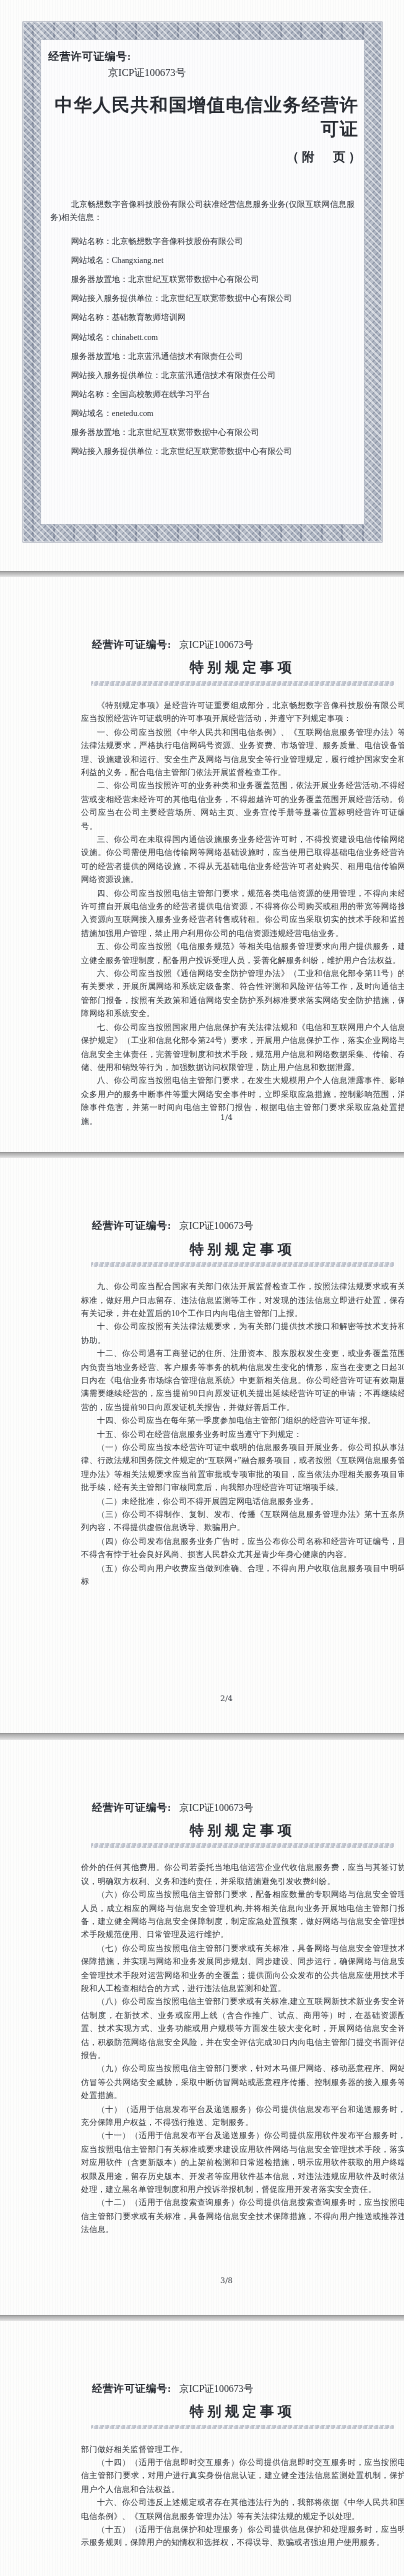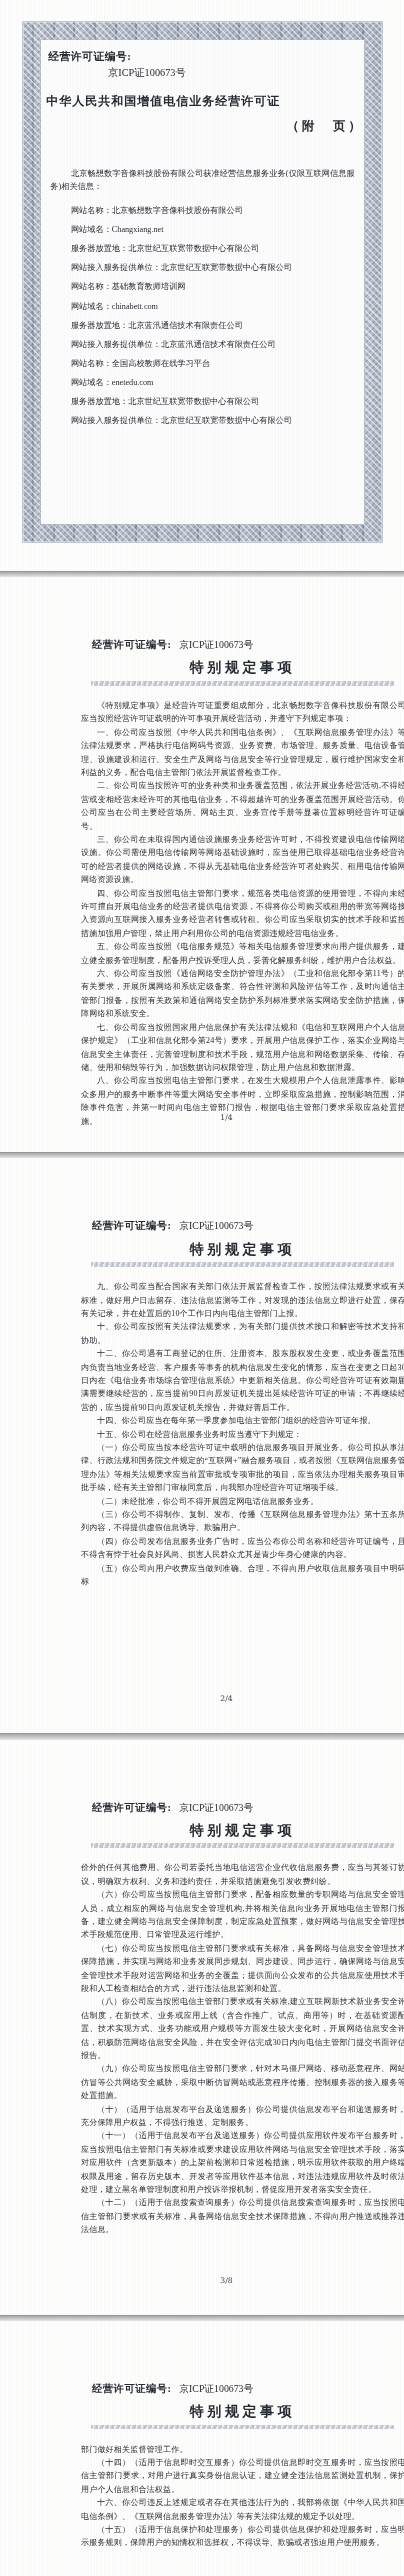--- a/index.html
+++ b/index.html
@@ -42,22 +42,22 @@
     background:
       repeating-linear-gradient(90deg, rgba(120,130,150,.03) 0 1px, rgba(0,0,0,0) 1px 2.6px),
       #fcfcfd;
     box-shadow:0 0 0 0.5px #b3b9c4;
     padding:7.2px 0 0 0;
     box-sizing:border-box;
   }
   .cert-no-label{margin:3.1px 0 0 7.2px;font-size:10.8px;font-weight:bold;letter-spacing:0.5px;}
   .cert-no-value{margin:2.1px 0 0 67px;font-size:10.3px;}
   .cert-title{
-    margin:12.4px 5.2px 0 5.2px;text-align:left;
-    font-size:12px;font-weight:bold;letter-spacing:1px;font-family:Liberation Mono, monospace;
+    margin:12.4px 5.2px 0 5.2px;text-align:right;
+    font-size:18px;font-weight:bold;letter-spacing:1px;font-family:Liberation Mono, monospace;
   }
   .cert-subtitle{margin:8.2px 0 0 0;text-align:right;font-size:12.4px;font-weight:bold;letter-spacing:3.1px;}
   .cert-intro{
     margin:32px 9.3px 0 9.3px;
     font-size:8.2px;line-height:13.4px;text-indent:20.6px;text-align:justify;
   }
   .cert-fields{margin:10.3px 9.3px 0 9.3px;}
   .cert-fields .para{
     margin:0 0 5.7px 0;
     font-size:8.2px;line-height:13.4px;text-indent:20.6px;text-align:justify;

